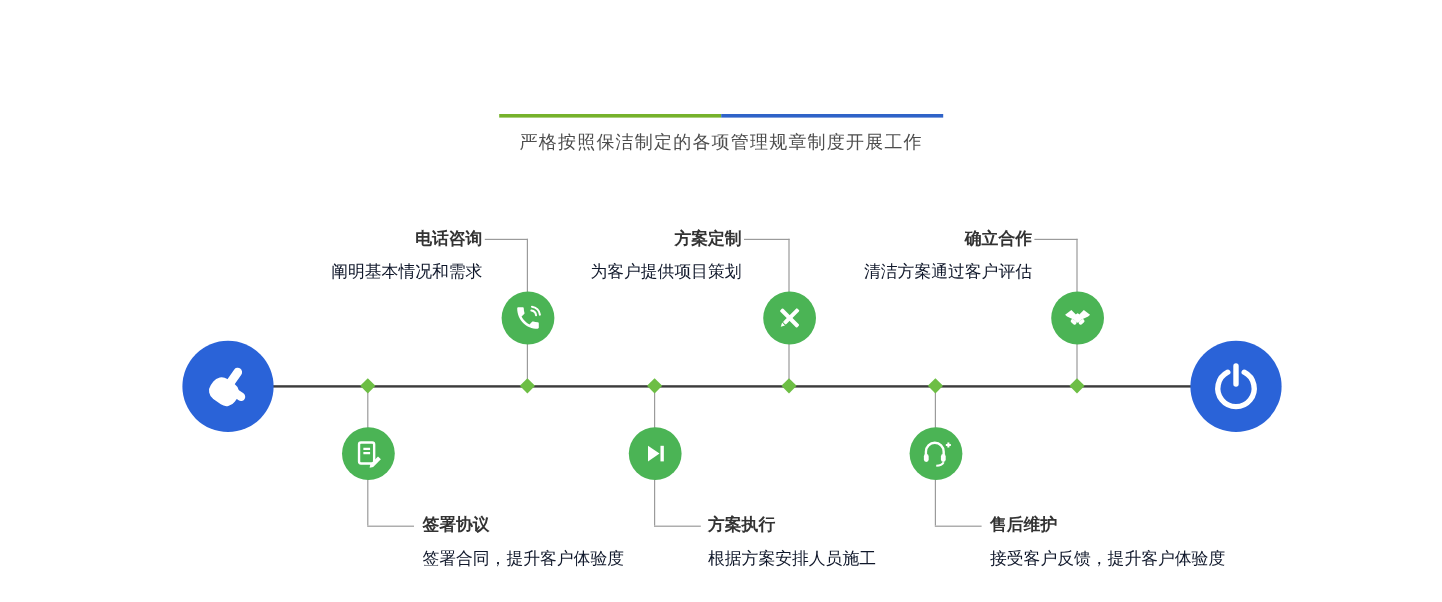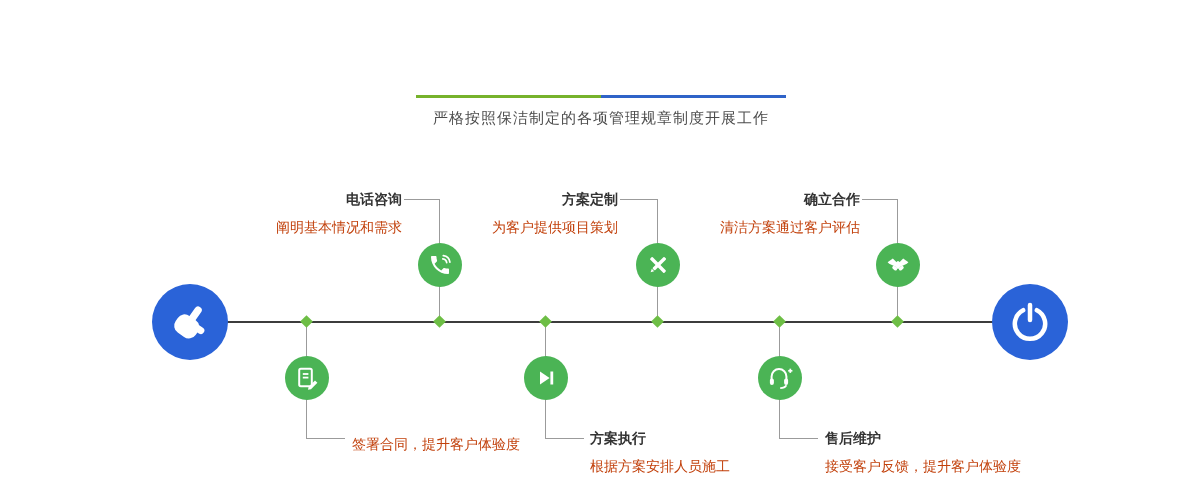--- a/index.html
+++ b/index.html
@@ -20,21 +20,21 @@
   .mainline{position:absolute;left:190px;top:321px;width:840px;height:2px;background:#3c3c3c;z-index:1;}
   .vline{position:absolute;width:1px;background:#9b9b9b;z-index:1;}
   .hline{position:absolute;height:1px;background:#9b9b9b;z-index:1;}
   .diamond{position:absolute;width:9px;height:9px;background:#6dbe45;transform:rotate(45deg);z-index:2;}
   .node{position:absolute;border-radius:50%;display:flex;align-items:center;justify-content:center;z-index:3;}
   .node.green{width:44px;height:44px;background:#4bb455;}
   .node.blue{width:76px;height:76px;background:#2a63d8;}
   .node .icon{display:flex;align-items:center;justify-content:center;}
   .step-label{position:absolute;z-index:3;white-space:nowrap;}
   .step-label .t{font-size:14px;font-weight:bold;color:#333;line-height:22px;}
-  .step-label .d{font-size:14px;color:#c2410c;margin-top:8px;line-height:18px;}
+  .step-label .d{font-size:14px;color:#0f172a;margin-top:8px;line-height:18px;}
   .align-right{text-align:right;}
 </style>
 </head>
 <body>
 
 <div class="canvas">
 
   <div class="divider">
     <div class="seg" style="background:#76b22b"></div>
     <div class="seg" style="background:#2f63c8"></div>
@@ -163,20 +163,21 @@
   <div class="step-label align-right" style="right:342px;top:188px;">
     <div class="t">确立合作</div>
     <div class="d">清洁方案通过客户评估</div>
   </div>
   <div class="step-label align-right" style="right:584px;top:188px;">
     <div class="t">方案定制</div>
     <div class="d">为客户提供项目策划</div>
   </div>
 
   <div class="step-label" style="left:352px;top:427px;">
+    <div class="t">签署协议</div>
     <div class="d">签署合同，提升客户体验度</div>
   </div>
   <div class="step-label" style="left:590px;top:427px;">
     <div class="t">方案执行</div>
     <div class="d">根据方案安排人员施工</div>
   </div>
   <div class="step-label" style="left:825px;top:427px;">
     <div class="t">售后维护</div>
     <div class="d">接受客户反馈，提升客户体验度</div>
   </div>

